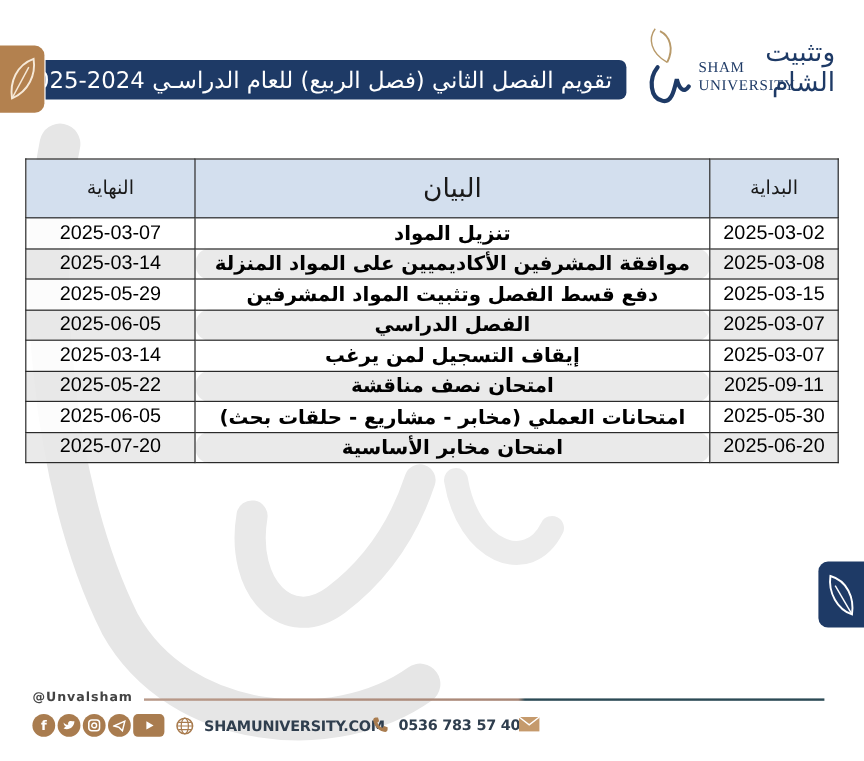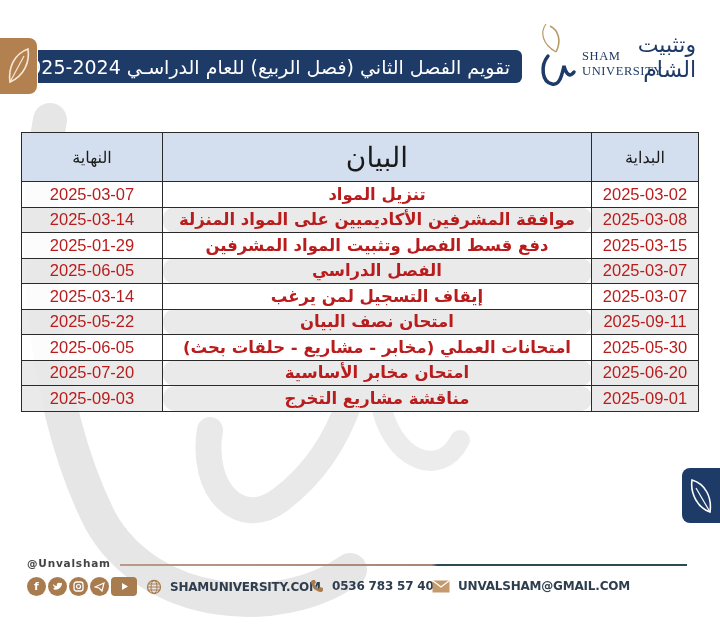--- a/index.html
+++ b/index.html
@@ -8,28 +8,28 @@
   .header-band { position:absolute; left:38px; top:50px; width:484px; height:33px; background:#1e3a66; border-radius:0 6px 6px 0; color:#fff; display:flex; align-items:center; justify-content:flex-end; padding-right:12px; box-sizing:border-box; z-index:2; }
   .header-band span { font-family:"DejaVu Sans", sans-serif; font-size:19px; direction:rtl; white-space:nowrap; letter-spacing:-0.3px; }
   .gold-badge { position:absolute; left:0; top:38px; width:37px; height:56px; background:#b3814f; border-radius:0 8px 8px 0; z-index:3; display:flex; align-items:center; justify-content:center; }
   .logo { position:absolute; left:536px; top:22px; width:160px; height:66px; z-index:2; }
   .logo .ar { position:absolute; left:46px; top:10px; font-size:22px; color:#1e3a66; letter-spacing:3px; direction:rtl; }
   .logo .en { position:absolute; left:46px; top:27px; font-family:"Liberation Serif", serif; font-size:12.5px; color:#1e3a66; letter-spacing:0.6px; }
   table.cal { position:absolute; left:21px; top:132px; width:678px; border-collapse:collapse; z-index:2; font-family:"Liberation Sans", sans-serif; }
   table.cal td, table.cal th { border:1.2px solid #2a2a2a; padding:0; text-align:center; }
   table.cal th { background:#d3dfee; height:48px; font-weight:normal; color:#1a1a1a; }
   th.end, th.start { font-size:16px; }
-  th.desc { font-size:28px; font-weight:bold; color:#1a1a1a; }
-  table.cal td { height:24.5px; font-size:16.5px; color:#b91c1c; }
+  th.desc { font-size:22px; font-weight:bold; color:#1a1a1a; }
+  table.cal td { height:24.5px; font-size:16.5px; color:#000000; }
   td.desc { font-size:13px; font-weight:bold; direction:rtl; font-family:"DejaVu Sans", sans-serif;border-radius:12px; }
   tr.odd td { background:rgba(255,255,255,0.85); }
   tr.even td { background:rgba(232,232,232,0.92); }
   .col-end { width:140px; } .col-start { width:106px; }
   .side-badge { position:absolute; left:682px; top:468px; width:38px; height:55px; background:#1e3a66; border-radius:8px 0 0 8px; z-index:3; display:flex; align-items:center; justify-content:center; }
-  .footer { position:absolute; left:0; top:555px; width:576px; height:60px; z-index:2; }
+  .footer { position:absolute; left:0; top:573px; width:576px; height:60px; z-index:2; }
   .handle { position:absolute; left:27px; top:2px; font-family:"DejaVu Sans", sans-serif; font-size:10.5px; font-weight:bold; color:#444; letter-spacing:0.8px; }
   .rule { position:absolute; left:120px; top:9px; width:567px; height:2px; background:linear-gradient(to right, #b99a8a 0%, #a88676 55%, #2c4a55 56%, #2c4a55 100%); }
   .socials { position:absolute; left:27px; top:22px; display:flex; gap:2px; }
   .soc { width:19px; height:19px; border-radius:50%; background:#a97c4f; display:flex; align-items:center; justify-content:center; color:#fff; font-size:11px; font-weight:bold; }
   .soc.yt { border-radius:4px; width:26px; }
   .contact { position:absolute; top:24px; display:flex; align-items:center; gap:8px; font-family:"DejaVu Sans", sans-serif; font-size:12px; font-weight:bold; color:#2f3e4e; letter-spacing:-0.2px; }
 </style>
 </head>
 <body>
 
@@ -73,53 +73,48 @@
       <td>2025-03-07</td>
       <td class="desc">تنزيل المواد</td>
       <td>2025-03-02</td>
     </tr>
     <tr class="even">
       <td>2025-03-14</td>
       <td class="desc">موافقة المشرفين الأكاديميين على المواد المنزلة</td>
       <td>2025-03-08</td>
     </tr>
     <tr class="odd">
-      <td>2025-01-29</td>
+      <td>2025-05-29</td>
       <td class="desc">دفع قسط الفصل وتثبيت المواد المشرفين</td>
       <td>2025-03-15</td>
     </tr>
     <tr class="even">
       <td>2025-06-05</td>
       <td class="desc">الفصل الدراسي</td>
       <td>2025-03-07</td>
     </tr>
     <tr class="odd">
       <td>2025-03-14</td>
       <td class="desc">إيقاف التسجيل لمن يرغب</td>
       <td>2025-03-07</td>
     </tr>
     <tr class="even">
       <td>2025-05-22</td>
-      <td class="desc">امتحان نصف البيان</td>
+      <td class="desc">امتحان نصف مناقشة</td>
       <td>2025-09-11</td>
     </tr>
     <tr class="odd">
       <td>2025-06-05</td>
       <td class="desc">امتحانات العملي (مخابر - مشاريع - حلقات بحث)</td>
       <td>2025-05-30</td>
     </tr>
     <tr class="even">
       <td>2025-07-20</td>
       <td class="desc">امتحان مخابر الأساسية</td>
       <td>2025-06-20</td>
-    </tr>
-    <tr class="even">
-      <td>2025-09-03</td>
-      <td class="desc">مناقشة مشاريع التخرج</td>
-      <td>2025-09-01</td>
     </tr>
   </tbody>
 </table>
 
 <div class="side-badge">
   <svg width="26" height="40" viewBox="0 0 26 40">
     <path d="M4 4 C 18 8, 24 22, 22 36 C 10 32, 2 18, 4 4 Z" fill="none" stroke="#ffffff" stroke-width="1.6"></path>
     <path d="M8 12 L 22 36" stroke="#ffffff" stroke-width="1.2"></path>
   </svg>
 </div>
@@ -163,15 +158,14 @@
     <svg width="14" height="14" viewBox="0 0 14 14">
       <path d="M3 1 L 5 1 L 6 4 L 4.5 5 C 5.5 7.5, 7 9, 9 9.5 L 10 8 L 13 9 L 13 11 C 13 12, 12 13, 11 13 C 6 12.5, 1.5 8, 1 3 C 1 2, 2 1, 3 1 Z" fill="#a97c4f"></path>
     </svg>
     <span>0536 783 57 40</span>
   </div>
   <div class="contact" style="left:432px;">
     <svg width="18" height="13" viewBox="0 0 18 13">
       <rect x="0.5" y="0.5" width="17" height="12" fill="#c59a6c"></rect>
       <path d="M0.5 0.5 L 9 7 L 17.5 0.5" fill="none" stroke="#fff" stroke-width="1.2"></path>
     </svg>
-    <span>UNVALSHAM@GMAIL.COM</span>
   </div>
 </div>
 
 </body></html>

